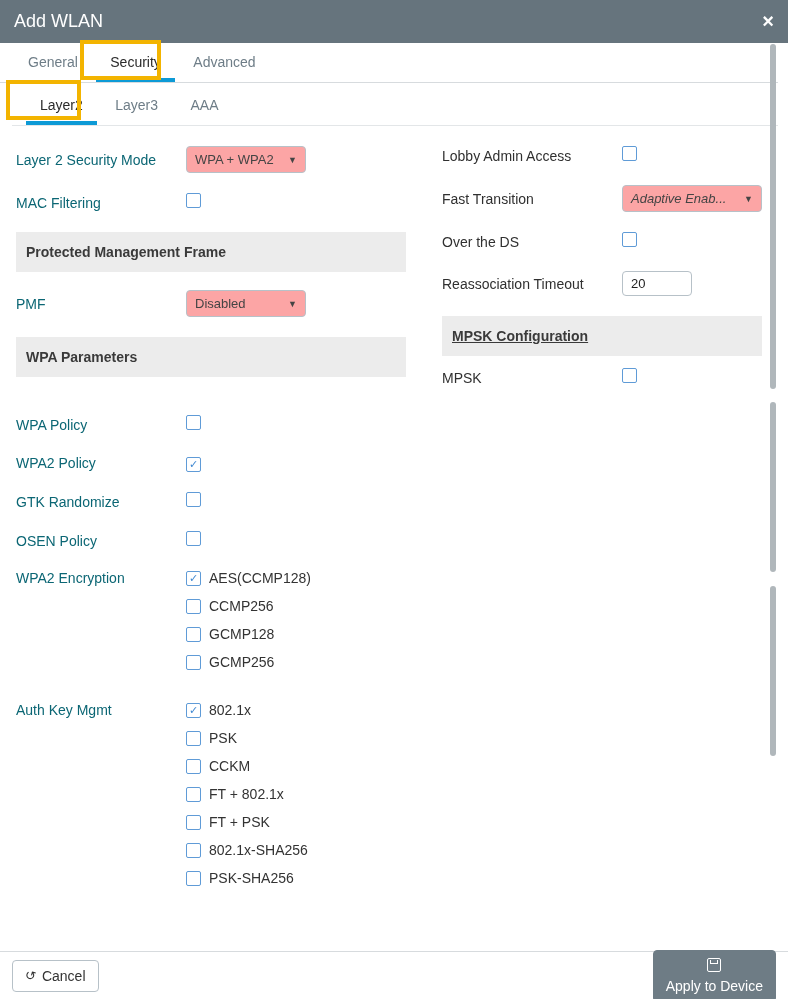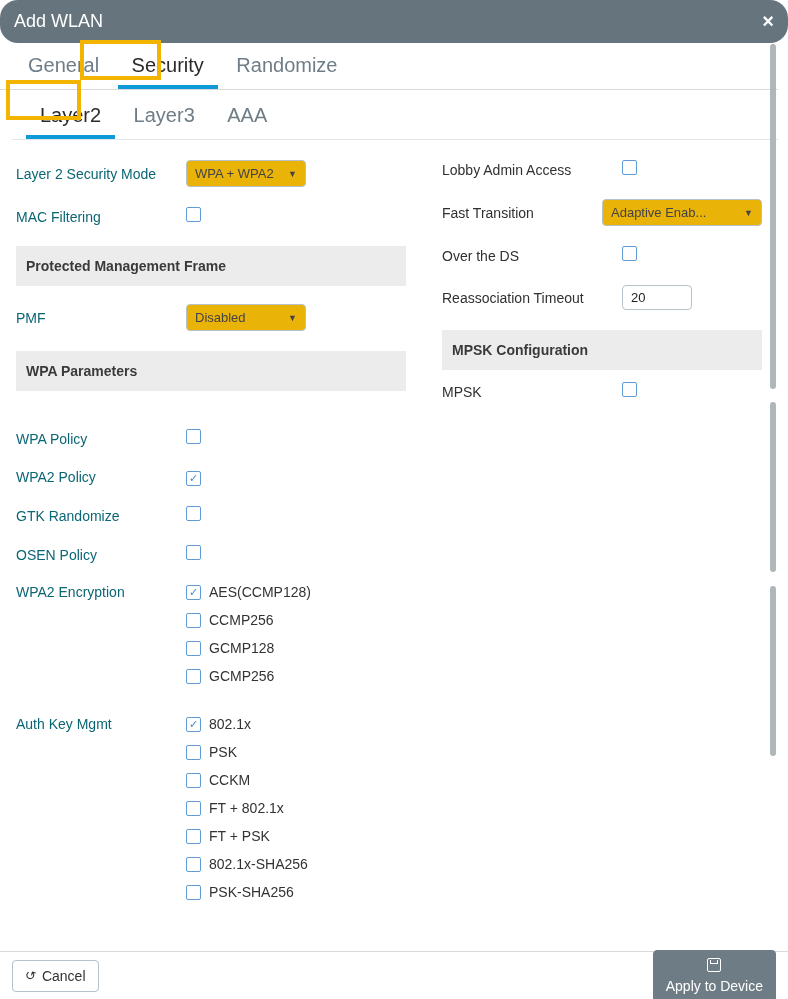--- a/index.html
+++ b/index.html
@@ -1,45 +1,45 @@
 <!DOCTYPE html>
 <html><head>
 <meta charset="utf-8">
 <style>
   * { box-sizing: border-box; margin: 0; padding: 0; font-family: Arial, Helvetica, sans-serif; }
   body { width: 788px; height: 999px; background: #fff; position: relative; overflow: hidden; }
-  .titlebar { background: #66747d; color: #fff; font-size: 18px; padding: 10px 14px; display: flex; justify-content: space-between; align-items: center; border-radius: 18px; }
+  .titlebar { background: #66747d; color: #fff; font-size: 18px; padding: 10px 14px; display: flex; justify-content: space-between; align-items: center; }
   .close-x { font-weight: bold; font-size: 20px; cursor: pointer; }
 
   .scroll-area { position: absolute; top: 40px; left: 0; right: 10px; bottom: 48px; overflow: hidden; }
   .scrollbar { position: absolute; right: 2px; width: 6px; border-radius: 3px; background: #b0b7bb; }
 
   .tabs-primary { padding: 6px 14px 0 14px; border-bottom: 1px solid #d7dbde; }
   .tabs-secondary { padding: 6px 14px 0 14px; border-bottom: 1px solid #e3e6e8; margin-left: 12px; }
-  .tab { display: inline-block; padding: 8px 14px 8px; color: #6e7d87; font-size: 20px; cursor: pointer; }
+  .tab { display: inline-block; padding: 8px 14px 8px; color: #6e7d87; font-size: 14px; cursor: pointer; }
   .tab.active { color: #2b2b2b; font-weight: 500; border-bottom: 4px solid #0d9ad6; }
 
   .highlight-box { position: absolute; border: 4px solid #f3b400; pointer-events: none; }
 
   .content { padding: 20px 16px 16px 16px; display: flex; gap: 36px; }
   .col { flex: 1; }
   .col-left { max-width: 420px; }
   .col-right { max-width: 320px; }
 
   .row { display: flex; align-items: center; margin-bottom: 20px; }
   .row .lbl { width: 170px; font-size: 14px; color: #0b6674; }
   .row .lbl.dark { color: #303030; }
   .row .ctrl { flex: 1; }
 
   .section-hdr { background: #ececec; color: #3a3a3a; font-weight: bold; font-size: 14px; padding: 12px 10px; margin-bottom: 18px; }
-  .section-hdr.tight { margin-bottom: 12px; }
-
-  .sel { border: 1px solid #b7c1c8; border-radius: 4px; font-size: 13px; padding: 5px 8px; width: 120px; color: #444; display: inline-flex; justify-content: space-between; align-items: center; cursor: pointer; background:#eab308; }
+  .section-hdr.tight { margin-bottom: 12px; text-decoration: underline; }
+
+  .sel { border: 1px solid #b7c1c8; border-radius: 4px; font-size: 13px; padding: 5px 8px; width: 120px; color: #444; display: inline-flex; justify-content: space-between; align-items: center; cursor: pointer; background:#fca5a5; }
   .sel .caret { font-size: 9px; color: #444; }
-  .sel.wide { width: 160px; }
+  .sel.wide { width: 140px; font-style: italic; }
 
   .txt { border: 1px solid #b7c1c8; border-radius: 4px; font-size: 13px; padding: 4px 8px; width: 70px; color: #222; text-align:left;}
 
   .chk { width: 15px; height: 15px; border: 1px solid #5f9bd7; border-radius: 2px; display: inline-flex; align-items: center; justify-content: center; font-size: 11px; line-height: 1; color:#3f88d1; background:#fff; cursor:pointer;}
   .chk.checked::before { content: "✓"; }
 
   .opt-row { display:flex; align-items:center; gap:8px; font-size:14px; color:#333; margin-bottom:12px; margin-left:0;text-align:center; }
 
   .footer { position:absolute; bottom:0; left:0; right:0; height:48px; border-top:1px solid #d7dbde; display:flex; justify-content:space-between; align-items:center; padding:0 12px; }
   .btn { border:1px solid #b7c1c8; border-radius:4px; padding:7px 12px; font-size:14px; display:flex; align-items:center; gap:6px; cursor:pointer; background:#fff; color:#333;}
@@ -54,21 +54,21 @@
 <div class="titlebar">
   <span>Add WLAN</span>
   <span class="close-x">×</span>
 </div>
 
 <div class="scroll-area">
 
   <div class="tabs-primary">
     <span class="tab">General</span>
     <span class="tab active">Security</span>
-    <span class="tab">Randomize</span>
+    <span class="tab">Advanced</span>
   </div>
 
   <div class="tabs-secondary">
     <span class="tab active">Layer2</span>
     <span class="tab">Layer3</span>
     <span class="tab">AAA</span>
   </div>
 
   <div class="highlight-box" style="top:0px; left:80px; width:81px; height:40px;"></div>
   <div class="highlight-box" style="top:40px; left:6px; width:75px; height:40px;"></div>

